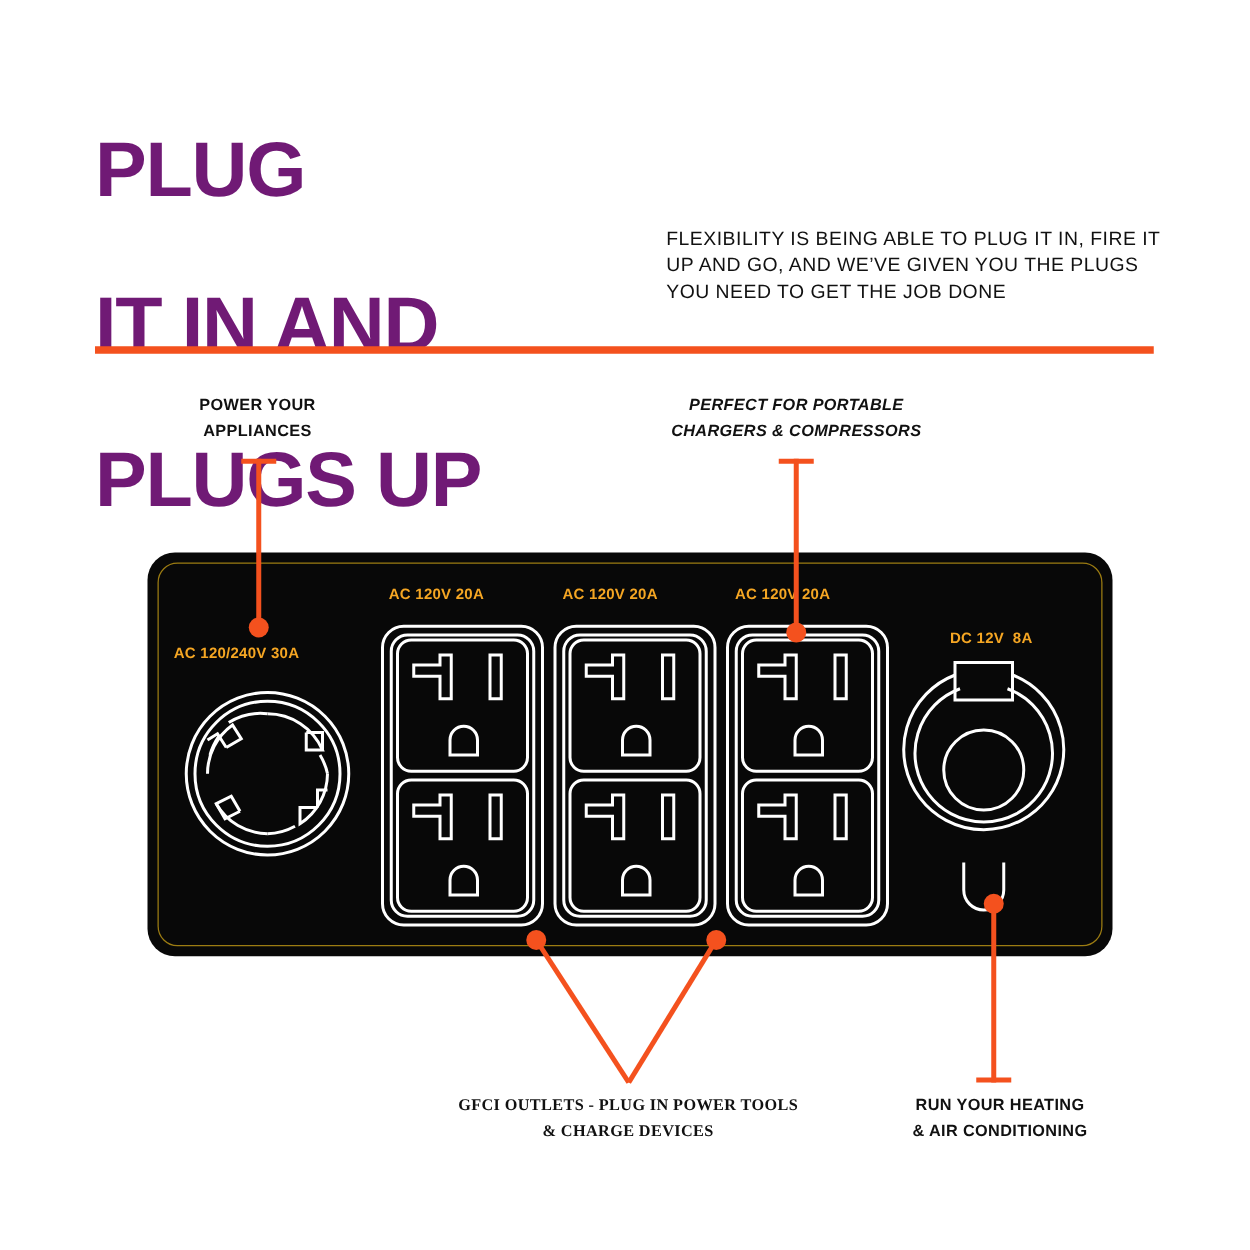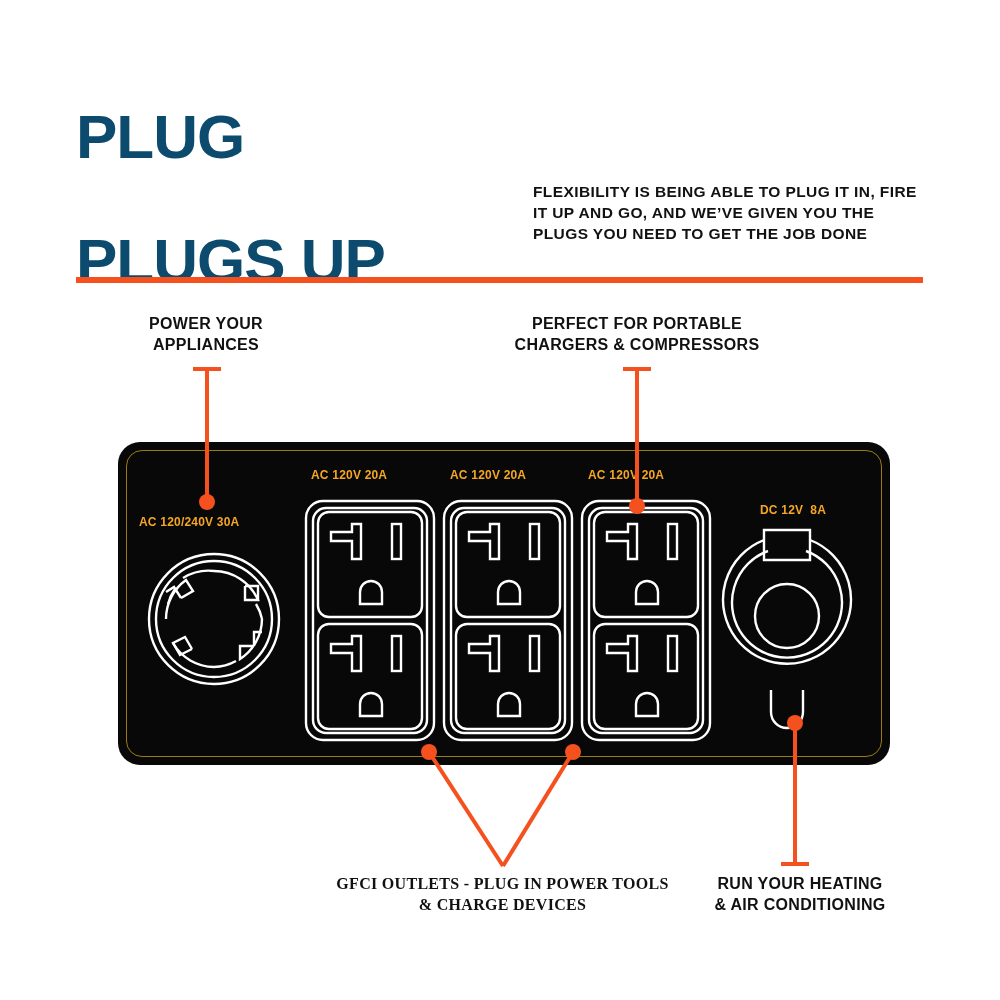--- a/index.html
+++ b/index.html
@@ -12,55 +12,55 @@
   }
   #stage{position:absolute;left:0;top:0;width:1000px;height:1000px;}
 
   
   .headline{
     position:absolute;left:76px;top:44px;width:470px;
     font-weight:700;
     font-size:62px;
     line-height:62px;
     letter-spacing:-1px;
-    color:#0c4a6e;
+    color:#701a75;
     white-space:pre-line;
     font-stretch:condensed;
   }
   .headline span{display:block;}
 
   
   .intro{
     position:absolute;left:533px;top:181px;width:400px;
-    font-weight:700;
+    font-weight:400;
     font-size:15.5px;
     line-height:21px;
     letter-spacing:0.4px;
     color:#111111;
   }
 
   
   .rule{
     position:absolute;left:76px;top:277px;width:847px;height:6px;
     background:#F4511E;
   }
 
   
   .callout{
     position:absolute;
     font-weight:700;
-    font-size:16px;
+    font-size:13px;
     line-height:21px;
     letter-spacing:0.3px;
     color:#111111;
     text-align:center;
     white-space:pre-line;
   }
   #callout-appliances{left:106px;top:313px;width:200px;}
-  #callout-chargers{left:492px;top:313px;width:290px;}
+  #callout-chargers{left:492px;top:313px;width:290px;font-style:italic;}
   #callout-gfci{left:290px;top:873px;width:425px;font-family:Liberation Serif, serif;}
   #callout-hvac{left:700px;top:873px;width:200px;text-align:center;}
   #svg-leaders{position:absolute;left:0;top:0;width:1000px;height:1000px;overflow:visible;}
 
   
   #panel{
     position:absolute;left:118px;top:442px;width:772px;height:323px;
     background:#080808;
     border-radius:22px;
   }
@@ -89,20 +89,21 @@
   
   #svg-outlets{position:absolute;left:0;top:0;width:1000px;height:1000px;}
 </style>
 </head>
 <body>
 
 <div id="stage">
 
   <div class="headline">
     <span>PLUG</span>
+    <span>IT IN AND</span>
     <span>PLUGS UP</span>
   </div>
 
   <div class="intro">FLEXIBILITY IS BEING ABLE TO PLUG IT IN, FIRE IT UP AND GO, AND WE’VE GIVEN YOU THE PLUGS YOU NEED TO GET THE JOB DONE</div>
 
   <div class="rule"></div>
 
   <div class="callout" id="callout-appliances">POWER YOUR
 APPLIANCES</div>
   <div class="callout" id="callout-chargers">PERFECT FOR PORTABLE

